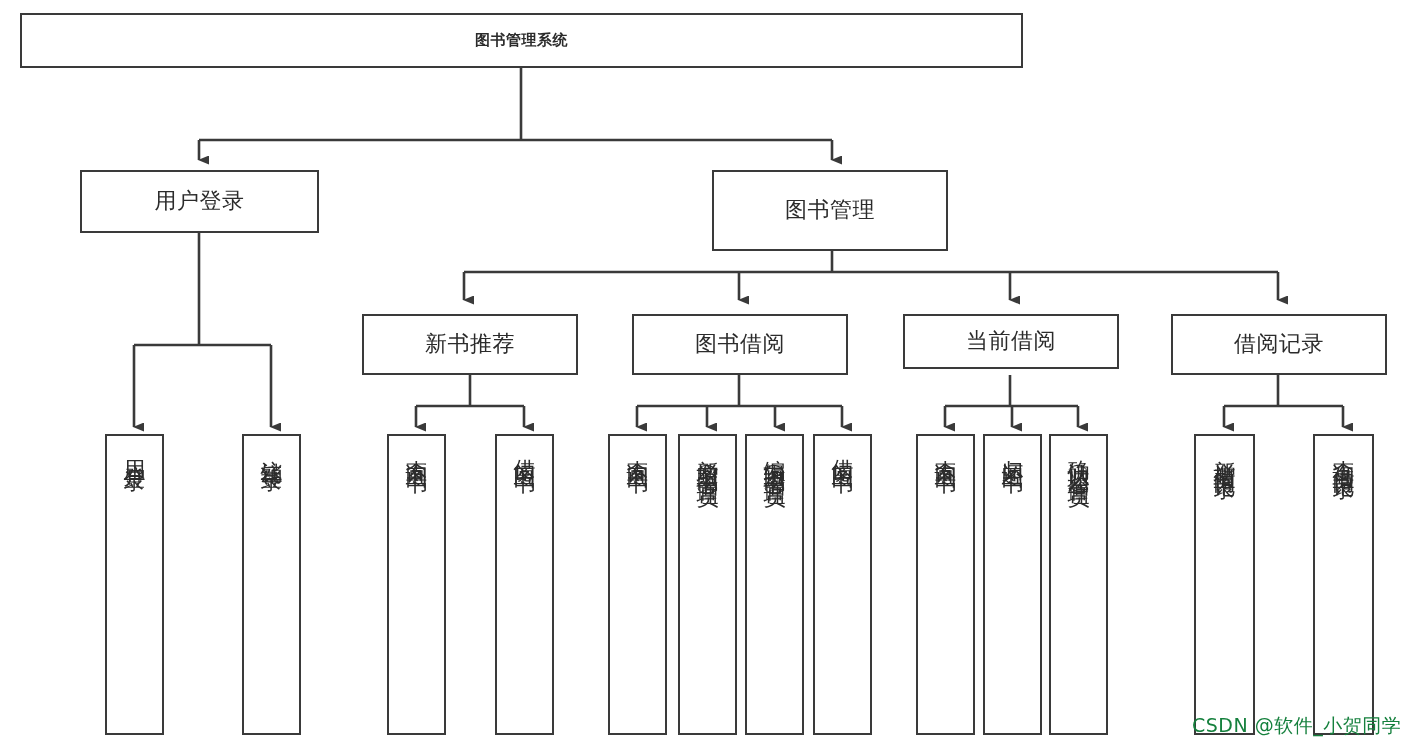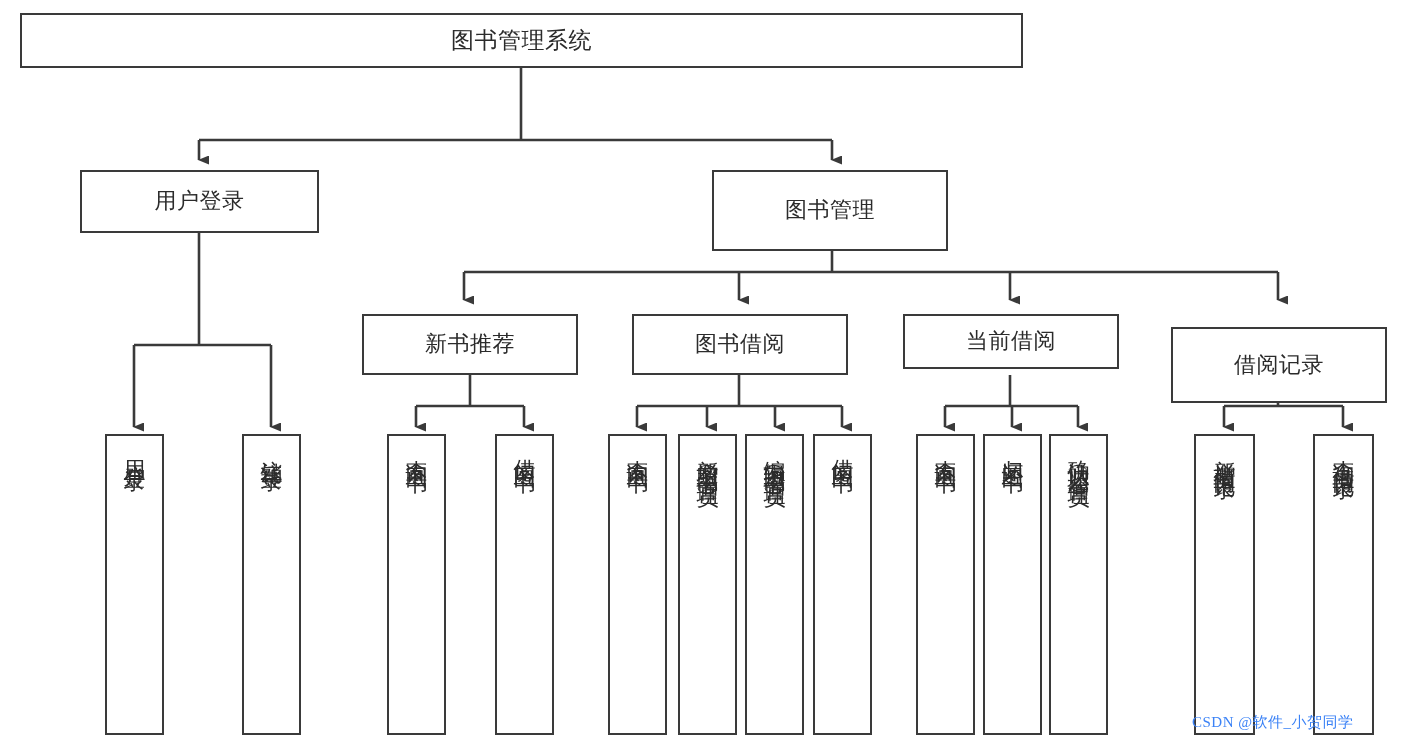--- a/index.html
+++ b/index.html
@@ -42,44 +42,44 @@
     letter-spacing: 0.5px;
     line-height: 1.12;
     color: #2b2b2b;
   }
   
   .node.horiz .node-label {
     writing-mode: horizontal-tb;
     font-size: 22px;
   }
   .node.root .node-label {
-    font-size: 23px;
+    font-size: 15px;
+    font-weight: bold;
   }
   
   .node.vert {
     align-items: flex-start;
     justify-content: center;
     padding-top: 6px;
   }
   .node.vert .node-label {
     writing-mode: vertical-rl;
     text-orientation: upright;
     font-size: 22px;
     letter-spacing: 4px;
     line-height: 1;
     white-space: nowrap;
   }
   .watermark {
     position: absolute;
-    color: #3b82f6;
-    font-size: 15px;
+    color: #15803d;
+    font-size: 19px;
     white-space: nowrap;
     letter-spacing: 0.5px;
     user-select: none;
-    font-family: Liberation Serif, serif;
   }
 </style>
 </head>
 <body>
 
 <div id="diagram-canvas">
 
   <svg id="edge-layer" viewBox="0 0 1405 747" width="1405" height="747" xmlns="http://www.w3.org/2000/svg">
     <defs>
       <marker id="arrowhead" markerWidth="9" markerHeight="11" refX="4.5" refY="10" orient="auto" markerUnits="userSpaceOnUse">
@@ -143,21 +143,21 @@
 
   <div class="node horiz" style="left:632px; top:314px; width:216px; height:61px;">
     <span class="node-label">图书借阅</span>
   </div>
   <div class="node horiz" style="left:362px; top:314px; width:216px; height:61px;">
     <span class="node-label">新书推荐</span>
   </div>
   <div class="node horiz" style="left:903px; top:314px; width:216px; height:55px;">
     <span class="node-label">当前借阅</span>
   </div>
-  <div class="node horiz" style="left:1171px; top:314px; width:216px; height:76px;margin-top:13px;">
+  <div class="node horiz" style="left:1171px; top:314px; width:216px; height:61px;">
     <span class="node-label">借阅记录</span>
   </div>
 
   <div class="node vert" style="left:105px; top:434px; width:59px; height:301px;">
     <span class="node-label">用户登录</span>
   </div>
   <div class="node vert" style="left:242px; top:434px; width:59px; height:301px;">
     <span class="node-label">注销登录</span>
   </div>
 

